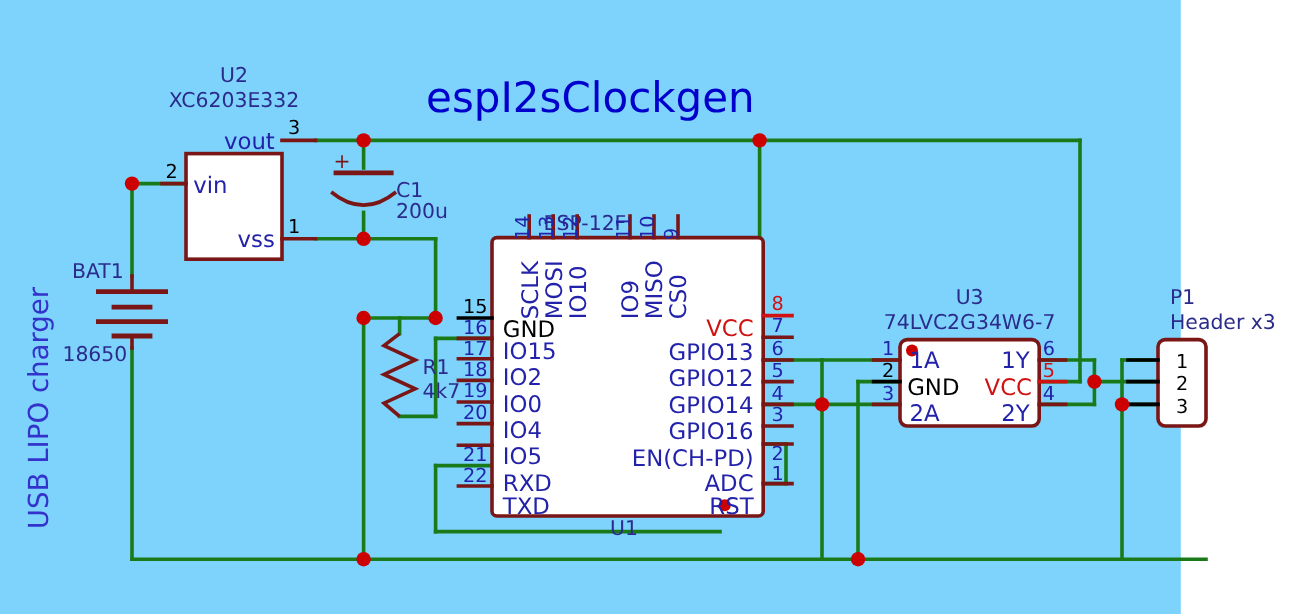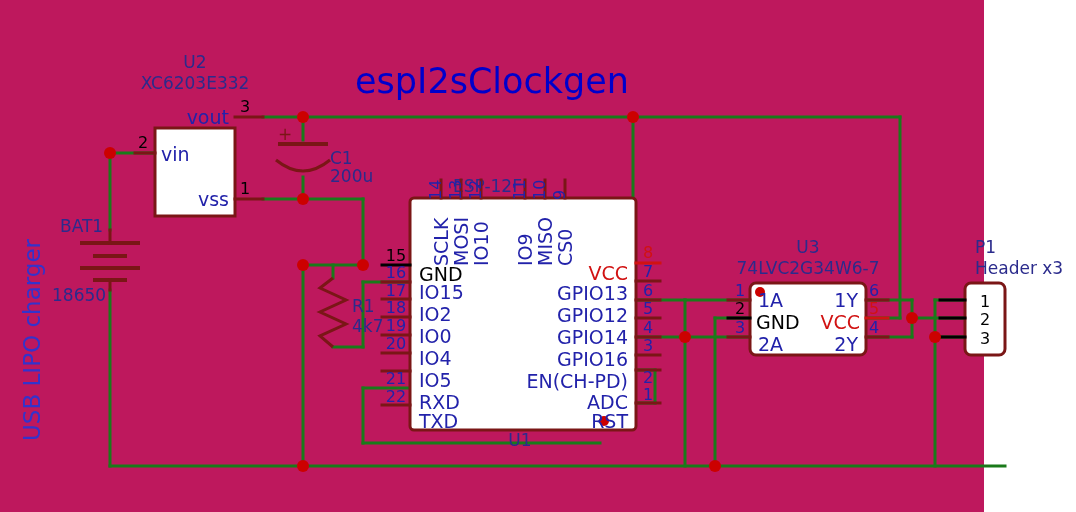--- a/index.html
+++ b/index.html
@@ -10,21 +10,21 @@
   body {
     width: 1076px;
     height: 512px;
     font-family: "DejaVu Sans", sans-serif;
     overflow: hidden;
   }
   #sheet {
     position: relative;
     width: 984px;
     height: 512px;
-    background: #be185d;
+    background: #7dd3fc;
   }
   svg.schematic {
     position: absolute;
     left: 0;
     top: 0;
     width: 1076px;
     height: 512px;
   }
   .wire      { stroke: #1a7a1a; stroke-width: 3; fill: none; stroke-linecap: square; }
   .pinline   { stroke: #7a1616; stroke-width: 3; fill: none; stroke-linecap: square; }

